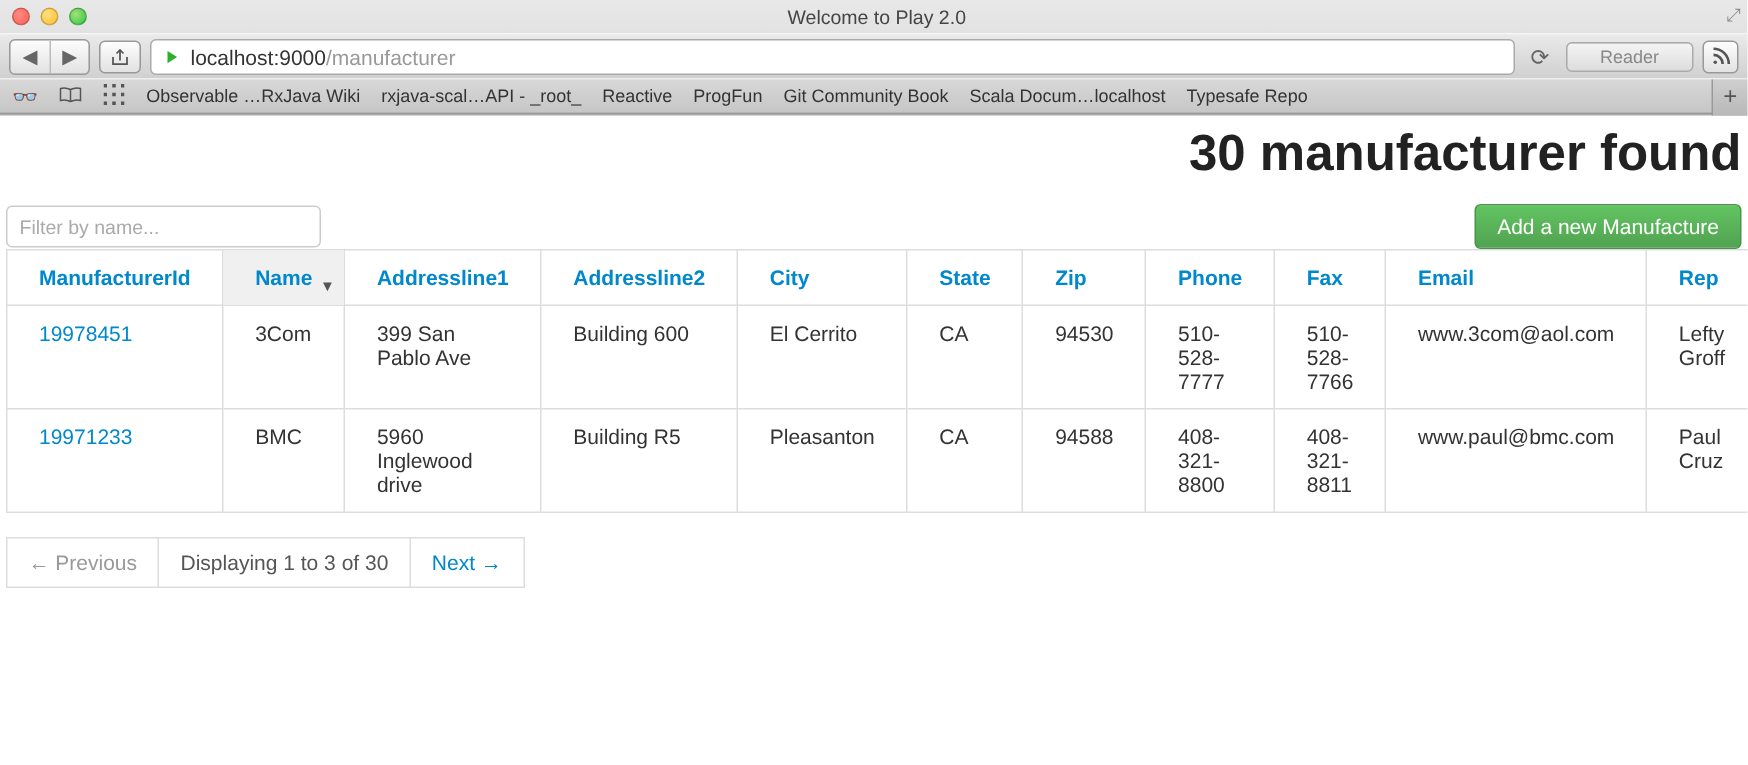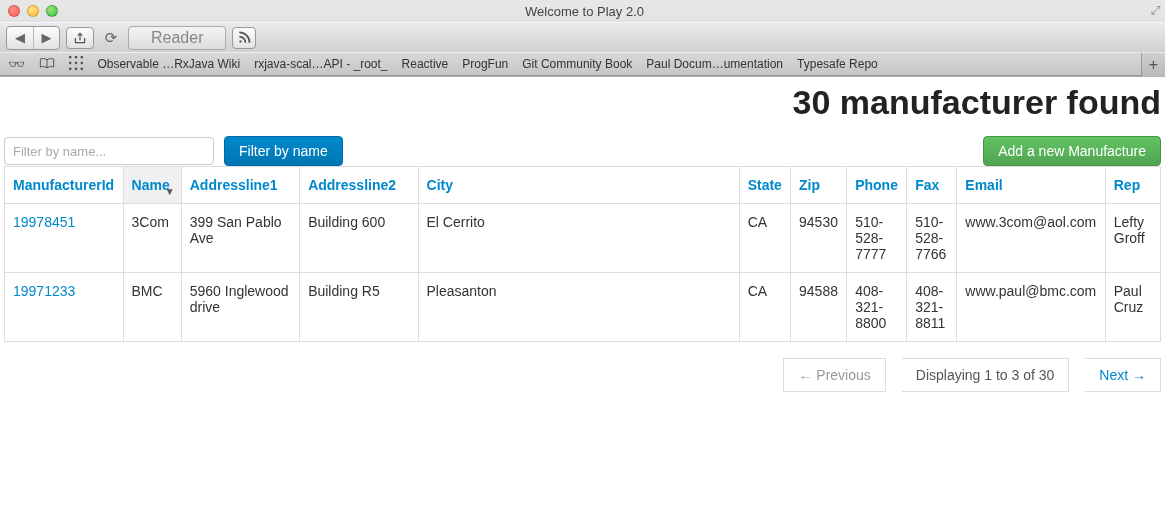--- a/index.html
+++ b/index.html
@@ -19,47 +19,47 @@
   .toolbar { height: 30px; display: flex; align-items: center; padding: 2px 6px; gap: 6px; background: linear-gradient(#eaeaea, #d0d0d0); border-top: 1px solid #f5f5f5; }
   .navbtn-group { display: flex; border: 1px solid #999; border-radius: 4px; overflow: hidden; background: linear-gradient(#fdfdfd, #e2e2e2); }
   .navbtn { width: 26px; height: 22px; display: flex; align-items: center; justify-content: center; color: #666; font-size: 13px; }
   .navbtn + .navbtn { border-left: 1px solid #bbb; }
   .share-btn { width: 28px; height: 22px; border: 1px solid #999; border-radius: 4px; background: linear-gradient(#fdfdfd, #e2e2e2); display: flex; align-items: center; justify-content: center; color: #555; font-size: 13px; }
   .urlbar { flex: 1; display: flex; align-items: center; height: 24px; border: 1px solid #aaa; border-radius: 4px; background: #fff; padding: 0 6px; gap: 6px; }
   .url-icon { width: 14px; height: 14px; }
   .url-text { font-size: 14px; color: #333; }
   .url-text .grey { color: #999; }
   .refresh-btn { width: 22px; height: 22px; display: flex; align-items: center; justify-content: center; color: #666; font-size: 15px; }
-  .reader-btn { padding: 2px 22px; border: 1px solid #aaa; border-radius: 4px; background: linear-gradient(#f4f4f4, #ddd); color: #888; font-size: 16px; }
+  .reader-btn { padding: 2px 22px; border: 1px solid #aaa; border-radius: 4px; background: linear-gradient(#f4f4f4, #ddd); color: #888; font-size: 12px; }
   .rss-btn { width: 24px; height: 22px; border: 1px solid #999; border-radius: 4px; background: linear-gradient(#fdfdfd, #e2e2e2); display: flex; align-items: center; justify-content: center; }
   
   .bookmarks { height: 24px; display: flex; align-items: center; padding: 0 8px; gap: 14px; background: linear-gradient(#d8d8d8, #c6c6c6); border-top: 1px solid #eee; border-bottom: 1px solid #999; font-size: 12px; color: #333; position: relative; }
   .bm-icon { color: #555; font-size: 14px; }
   .bm-item { white-space: nowrap; cursor: default; }
   .add-tab { position: absolute; right: 0; top: 0; width: 24px; height: 24px; background: linear-gradient(#cfcfcf,#b8b8b8); border-left: 1px solid #999; display: flex; align-items: center; justify-content: center; color: #555; font-size: 16px; }
   
   
   .page { padding: 0 4px 10px 4px; }
   h1 { font-size: 34px; font-weight: 600; color: #222; margin: 6px 0 14px 0; text-align: right; }
   
   .filter-row { display: flex; align-items: center; }
   .filter-input { width: 210px; height: 28px; border: 1px solid #ccc; border-radius: 4px; padding: 4px 8px; font-size: 13px; color: #555; }
   .filter-input::placeholder { color: #aaa; }
   .btn { display: inline-block; padding: 5px 14px; font-size: 14px; border-radius: 4px; border: 1px solid transparent; cursor: pointer; line-height: 18px; }
   .btn-primary { background: linear-gradient(#08c, #0077b3); color: #fff; border-color: #0069a6; margin-left: 10px; }
   .btn-success { background: linear-gradient(#62c462, #51a351); color: #fff; border-color: #4a944a; margin-left: auto; }
   
   table { width: 100%; border-collapse: collapse; border: 1px solid #ddd; margin-bottom: 16px; }
-  th, td { border: 1px solid #ddd; padding: 10px 8px; text-align: left; vertical-align: top; font-size: 14px; }
+  th, td { border: 1px solid #ddd; padding: 10px 21px; text-align: left; vertical-align: top; font-size: 14px; }
   th { font-weight: 700; color: #08c; background: #fff; }
   th.sorted { background: #f0f0f0; position: relative; }
   .sort-caret { font-size: 10px; color: #555; position: absolute; right: 6px; bottom: 6px; }
   td.link { color: #08c; }
   
-  .pager { display: flex; justify-content: flex-end; gap: 16px; }
+  .pager { display: flex; gap: 0; }
   .pager .pgbtn { border: 1px solid #ddd; padding: 8px 14px; font-size: 14px; color: #999; background: #fff; }
   .pager .pgbtn + .pgbtn { border-left: none; }
   .pager .pgbtn.active { color: #555; }
   .pager .pgbtn.next { color: #08c; }
   
   .col-id    { width: 110px; }
   .col-name  { width: 58px; }
   .col-a1    { width: 118px; }
   .col-a2    { width: 118px; }
   .col-city  { width: 320px; }
@@ -87,20 +87,28 @@
   <div class="toolbar">
     <div class="navbtn-group">
       <div class="navbtn">◀</div>
       <div class="navbtn">▶</div>
     </div>
     <div class="share-btn">
       <svg width="14" height="14" viewBox="0 0 24 24" fill="none" stroke="#555" stroke-width="2">
           <path d="M4 12v8h16v-8M12 4v12M8 8l4-4 4 4"></path>
         </svg>
     </div>
+    <div class="urlbar">
+      <svg class="url-icon" viewBox="0 0 24 24">
+          <path fill="#2cb02c" d="M8 5v14l11-7z"></path>
+        </svg>
+      <span class="url-text">
+        <span>localhost:9000</span><span class="grey">/manufacturer</span>
+      </span>
+    </div>
     <div class="refresh-btn">⟳</div>
     <div class="reader-btn">Reader</div>
     <div class="rss-btn">
       <svg width="14" height="14" viewBox="0 0 24 24" fill="#555">
           <circle cx="6" cy="18" r="2"></circle>
           <path d="M4 11a9 9 0 0 1 9 9h3A12 12 0 0 0 4 8zM4 4a16 16 0 0 1 16 16h3A19 19 0 0 0 4 1z"></path>
         </svg>
     </div>
   </div>
 
@@ -122,32 +130,31 @@
           <rect x="0" y="10" width="2" height="2"></rect>
           <rect x="5" y="10" width="2" height="2"></rect>
           <rect x="10" y="10" width="2" height="2"></rect>
         </svg>
     </span>
     <span class="bm-item">Observable …RxJava Wiki</span>
     <span class="bm-item">rxjava-scal…API - _root_</span>
     <span class="bm-item">Reactive</span>
     <span class="bm-item">ProgFun</span>
     <span class="bm-item">Git Community Book</span>
-    <span class="bm-item">Paul Docum…umentation</span>
+    <span class="bm-item">Scala Docum…localhost</span>
     <span class="bm-item">Typesafe Repo</span>
     <div class="add-tab">+</div>
   </div>
 </div>
 
 <div class="page">
   <h1>30 manufacturer found</h1>
 
   <div class="filter-row">
     <input class="filter-input" type="text" placeholder="Filter by name..." style="">
-    <button class="btn btn-primary">Filter by name</button>
     <button class="btn btn-success">Add a new Manufacture</button>
   </div>
 
   <table>
     <thead>
       <tr>
         <th class="col-id">ManufacturerId</th>
         <th class="col-name sorted"><span>Name</span><span class="sort-caret">▼</span></th>
         <th class="col-a1">Addressline1</th>
         <th class="col-a2">Addressline2</th>

